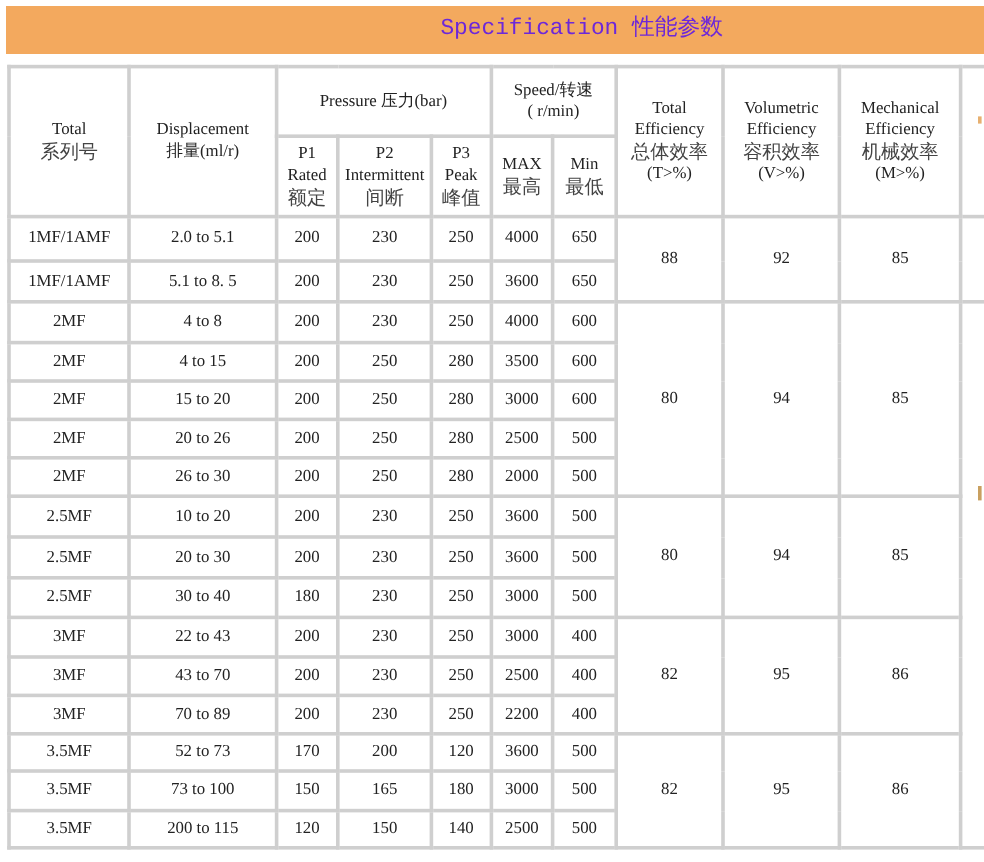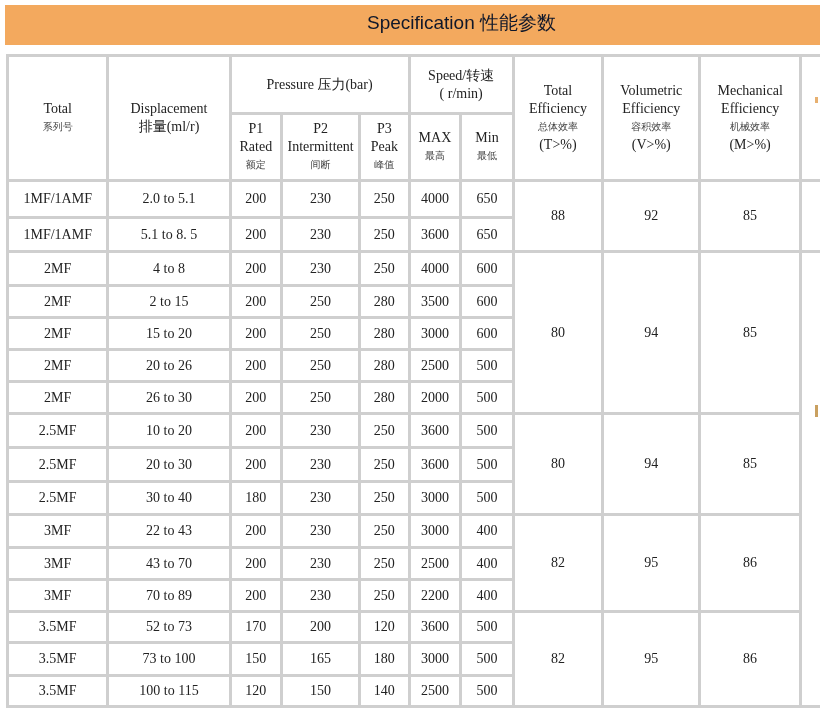--- a/index.html
+++ b/index.html
@@ -1,22 +1,22 @@
 <!DOCTYPE html>
 <html><head>
 <meta charset="utf-8">
 <style>
   html, body { margin:0; padding:0; background:#ffffff; }
   body { width:820px; height:718px; position:relative; overflow:hidden; font-family:"Liberation Serif","DejaVu Serif",serif; color:#222; }
   .banner { position:absolute; left:5px; top:5px; width:820px; height:40px; background:#F3A95E; }
-  .banner-text { position:absolute; left:362px; top:0; height:32px; line-height:36px; font-family:Liberation Sans, sans-serif; font-size:19px; color:#0f172a; white-space:nowrap; }
+  .banner-text { position:absolute; left:362px; top:0; height:32px; line-height:36px; font-family:Liberation Mono, monospace; font-size:19px; color:#6d28d9; white-space:nowrap; }
   table.spec { position:absolute; left:6px; top:54px; border-collapse:collapse; table-layout:fixed; }
   table.spec td, table.spec th { border:3px solid #cfcfcf; text-align:center; vertical-align:middle; padding:0; font-weight:normal; font-size:14px; line-height:18px; color:#222; }
   table.spec th { font-size:14px; }
-  .cjk { font-family:"DejaVu Sans",sans-serif; font-size:10px; color:#444; }
+  .cjk { font-family:"DejaVu Sans",sans-serif; font-size:16px; color:#444; }
   .partial-col { border-right:none !important; }
   .edge-mark { position:absolute; left:815px; top:405px; width:3px; height:12px; background:#c9a060; }
   .edge-mark2 { position:absolute; left:815px; top:97px; width:3px; height:6px; background:#e7b070; }
 </style>
 </head>
 <body>
 
 <div class="banner">
   <div class="banner-text">Specification  性能参数</div>
 </div>
@@ -127,21 +127,21 @@
         <td>250</td>
         <td>4000</td>
         <td>600</td>
         <td rowspan="5">80</td>
         <td rowspan="5">94</td>
         <td rowspan="5">85</td>
         <td class="partial-col" rowspan="14"></td>
       </tr>
       <tr style="height: 32px;">
         <td>2MF</td>
-        <td>2 to 15</td>
+        <td>4 to 15</td>
         <td>200</td>
         <td>250</td>
         <td>280</td>
         <td>3500</td>
         <td>600</td>
       </tr>
       <tr style="height: 32px;">
         <td>2MF</td>
         <td>15 to 20</td>
         <td>200</td>
@@ -244,21 +244,21 @@
         <td>3.5MF</td>
         <td>73 to 100</td>
         <td>150</td>
         <td>165</td>
         <td>180</td>
         <td>3000</td>
         <td>500</td>
       </tr>
       <tr style="height: 31px;">
         <td>3.5MF</td>
-        <td>100 to 115</td>
+        <td>200 to 115</td>
         <td>120</td>
         <td>150</td>
         <td>140</td>
         <td>2500</td>
         <td>500</td>
       </tr>
     </tbody>
 </table>
 
 <div class="edge-mark2"></div>

